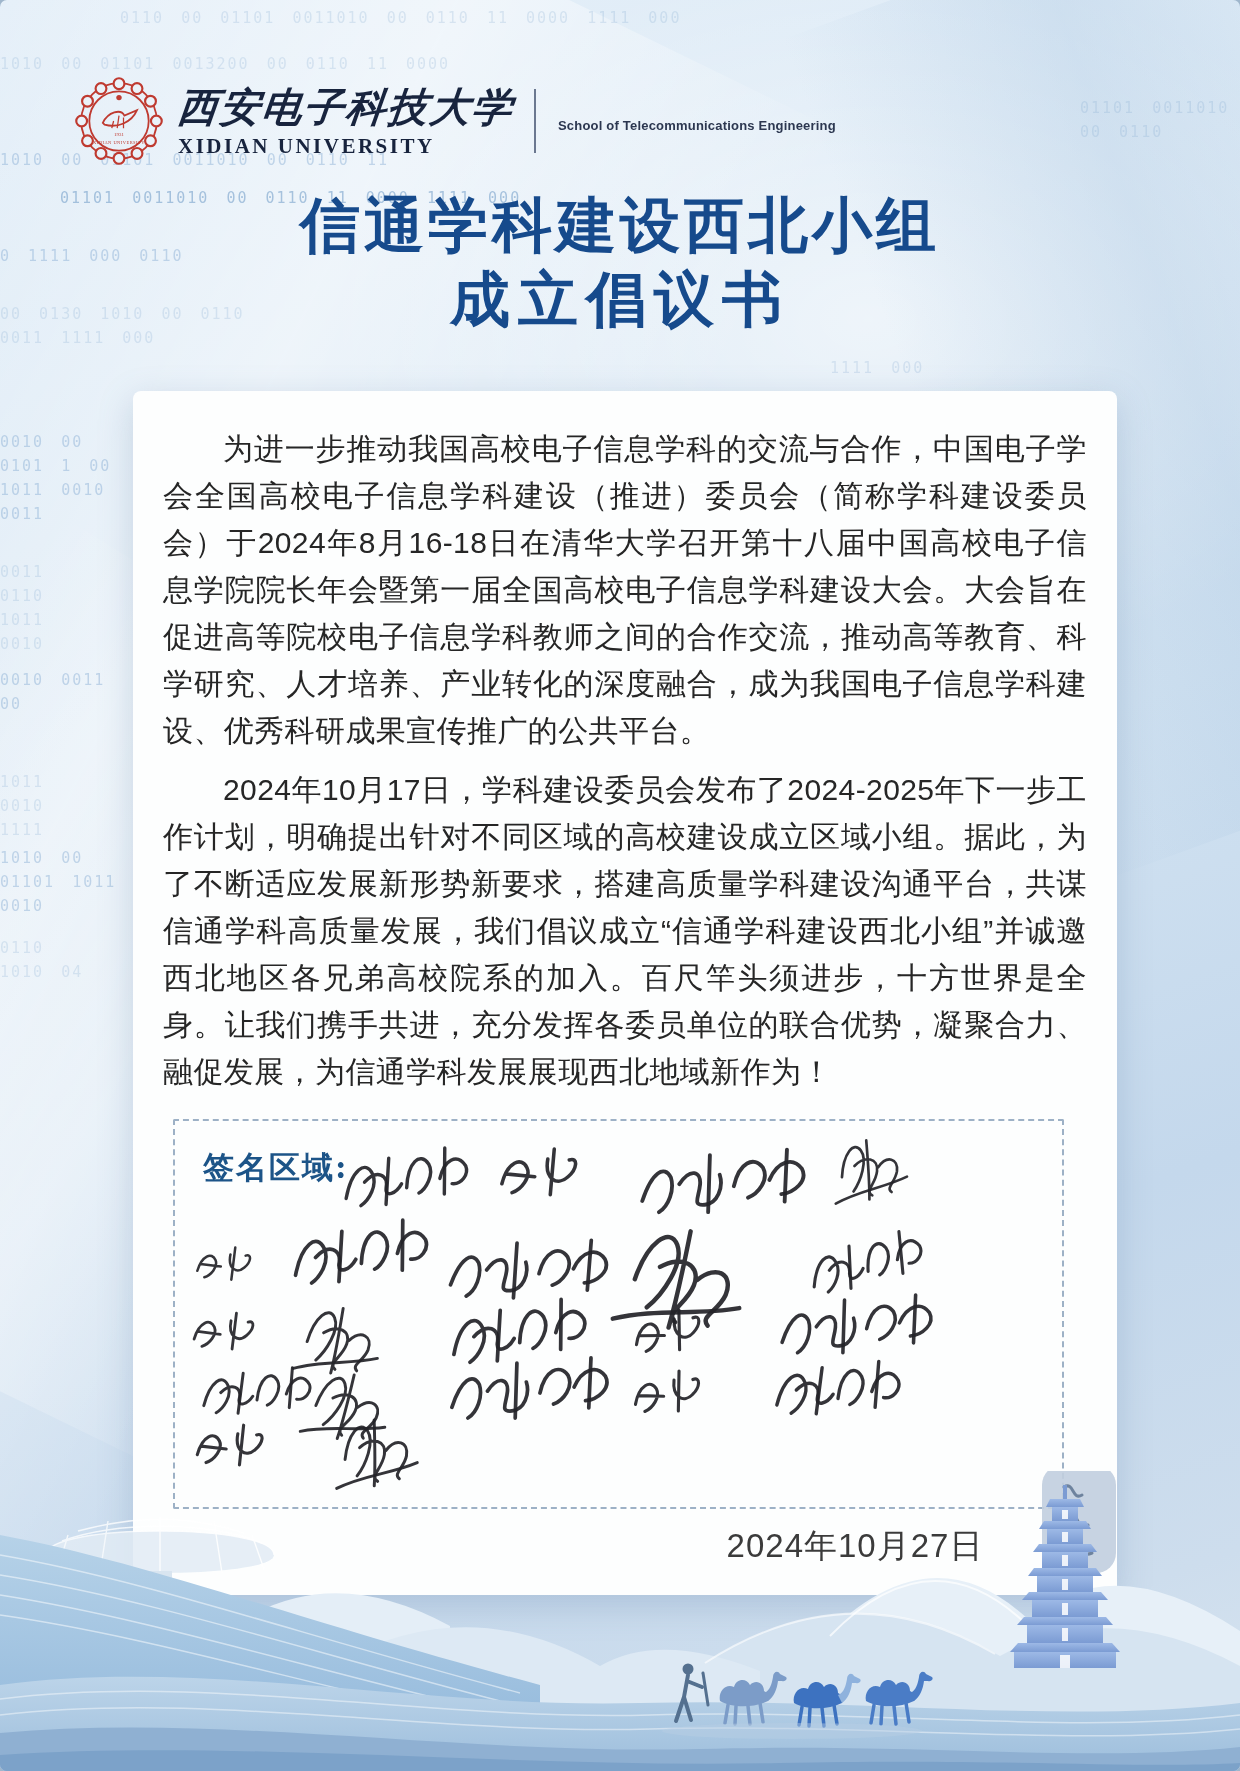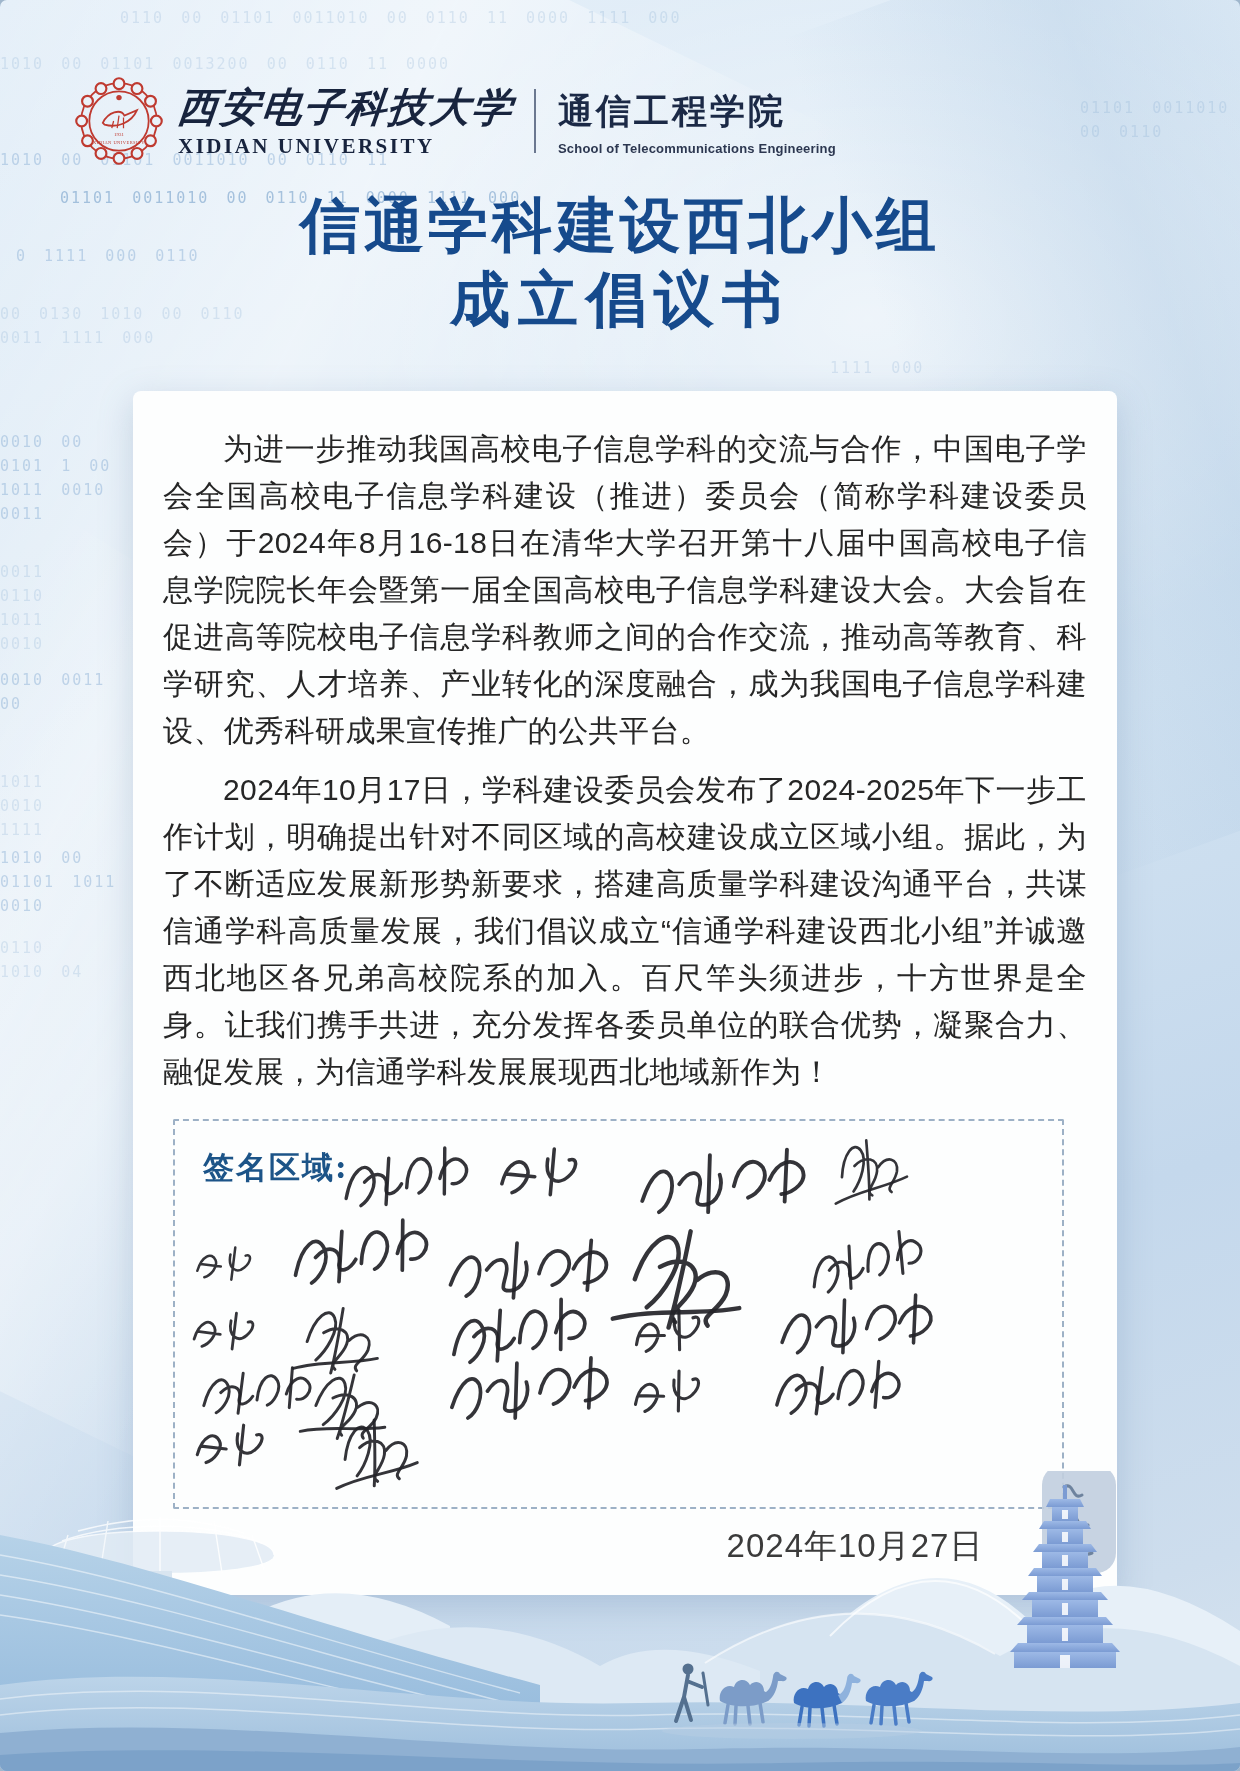--- a/index.html
+++ b/index.html
@@ -68,21 +68,21 @@
 <div class="page">
 
   <div class="streak s1"></div>
   <div class="streak s2"></div>
   <div class="streak s3"></div>
 
   <div class="bin faint" style="left:120px;top:6px;width:720px;">0110 00 01101 0011010 00 0110 11 0000 1111 000</div>
   <div class="bin faint" style="left:0;top:52px;width:520px;">1010 00 01101 0013200 00 0110 11 0000</div>
   <div class="bin" style="left:0;top:148px;width:430px;">1010 00 01101 0011010 00 0110 11</div>
   <div class="bin strong" style="left:60px;top:186px;width:660px;">01101 0011010 00 0110 11 0000 1111 000</div>
-  <div class="bin" style="left:0;top:244px;width:190px;padding-left:16px;">0 1111 000 0110</div>
+  <div class="bin" style="left:0;top:244px;width:190px;">0 1111 000 0110</div>
   <div class="bin faint" style="left:0;top:302px;width:270px;">00 0130 1010 00 0110 0011 1111 000</div>
   <div class="bin faint" style="left:830px;top:356px;width:270px;">1111 000</div>
   <div class="bin" style="left:0;top:430px;width:120px;">0010 00 0101 1 00 1011 0010 0011</div>
   <div class="bin faint" style="left:0;top:560px;width:100px;">0011 0110 1011 0010</div>
   <div class="bin" style="left:0;top:668px;width:120px;">0010 0011 00</div>
   <div class="bin faint" style="left:0;top:770px;width:100px;">1011 0010 1111</div>
   <div class="bin" style="left:0;top:846px;width:140px;">1010 00 01101 1011 0010</div>
   <div class="bin faint" style="left:0;top:936px;width:100px;">0110 1010 04</div>
   <div class="bin faint" style="left:1080px;top:96px;width:150px;">01101 0011010 00 0110</div>
 
@@ -111,21 +111,20 @@
       </g>
       <text x="50" y="67" text-anchor="middle" font-size="5.5" fill="#bf3a30" font-family="Liberation Serif, DejaVu Serif, serif">1931</text>
       <text x="50" y="76" text-anchor="middle" font-size="5" fill="#bf3a30" letter-spacing="0.5" font-family="Liberation Serif, DejaVu Serif, serif">XIDIAN UNIVERSITY</text>
     </svg>
     <div class="uni-block">
       <div class="uni-cn">西安电子科技大学</div>
       <div class="uni-en">XIDIAN UNIVERSITY</div>
     </div>
     <div class="divider"></div>
     <div class="school-block">
-      <div class="school-cn">通信工程学院</div>
       <div class="school-en">School of Telecommunications Engineering</div>
     </div>
   </header>
 
   <div class="title">
     <div class="t1">信通学科建设西北小组</div>
     <div class="t2">成立倡议书</div>
   </div>
 
   <section class="card">

